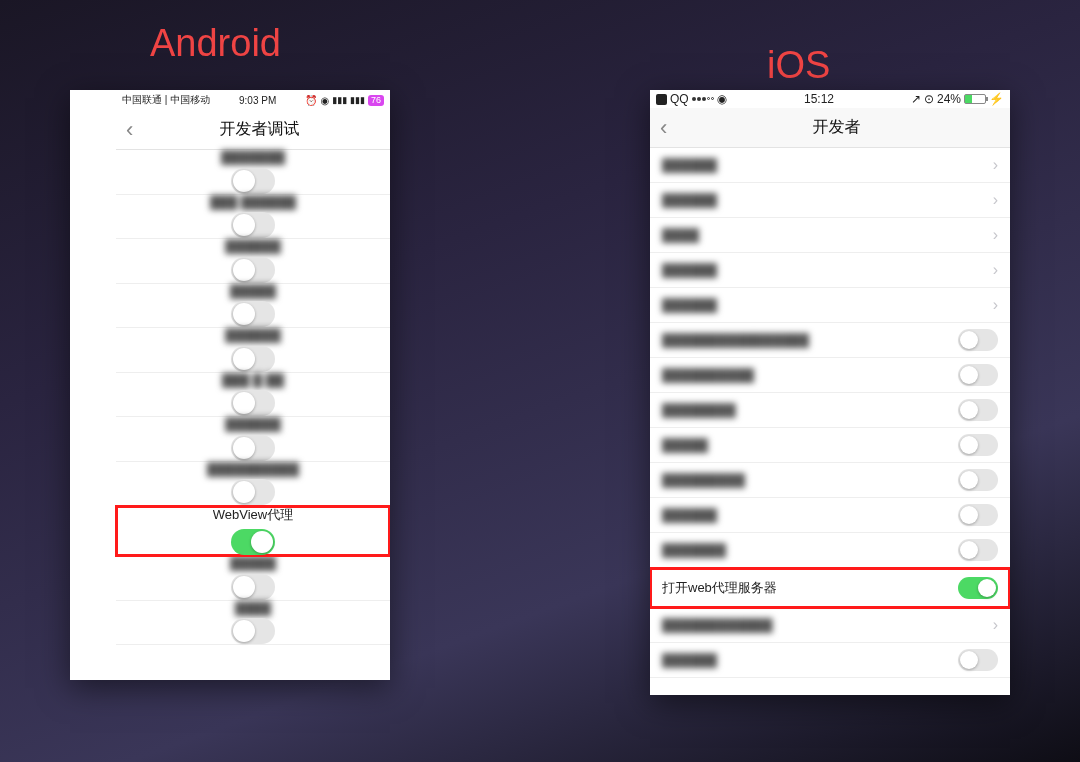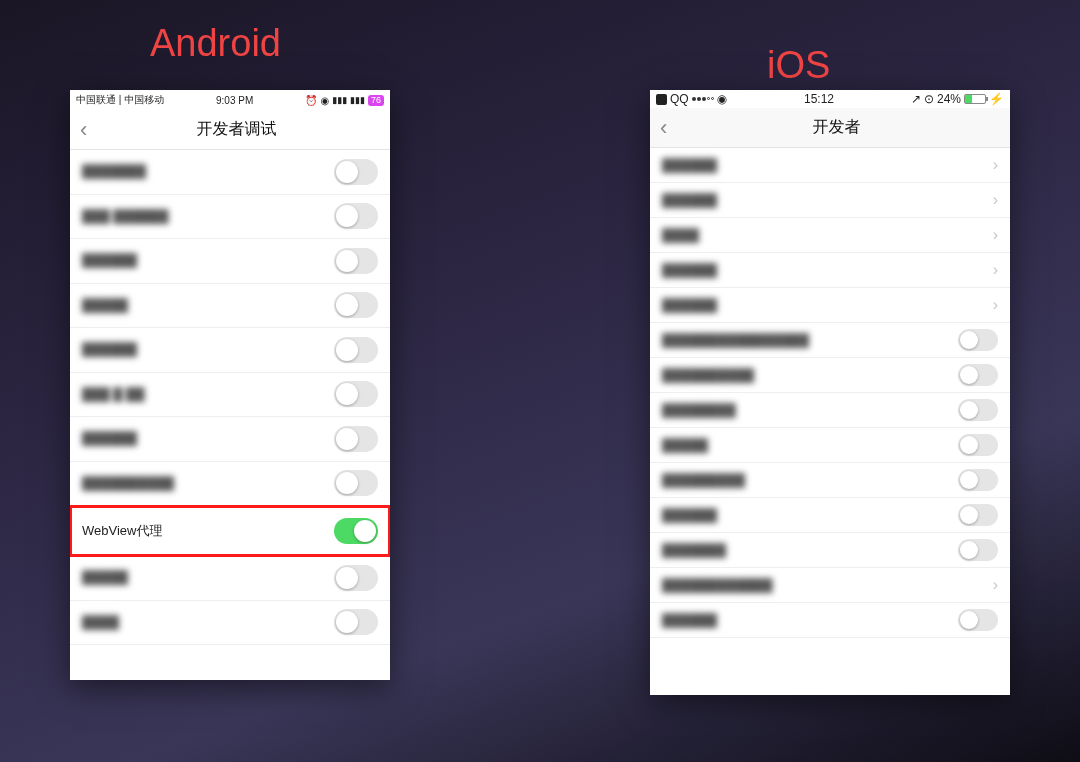--- a/index.html
+++ b/index.html
@@ -25,20 +25,21 @@
       position: absolute;
       background: #fff;
       box-shadow: 0 8px 30px rgba(0,0,0,0.5);
       overflow: hidden;
     }
     .phone-android {
       left: 70px;
       top: 90px;
       width: 320px;
       height: 590px;
+      padding-left: 46px;
     }
     .phone-ios {
       left: 650px;
       top: 90px;
       width: 360px;
       height: 605px;
     }
 
     
     .statusbar {
@@ -88,21 +89,21 @@
     
     .list { background:#fff; }
     .row {
       display: flex;
       align-items: center;
       justify-content: space-between;
       padding: 0 12px;
       border-bottom: 1px solid #eee;
       background: #fff;
     }
-    .phone-android .row { height: 44.5px; }
+    .phone-android .row { height: 44.5px; flex-direction: column; }
     .phone-ios .row { height: 35px; }
     .row .label { font-size: 13px; color: #222; white-space: nowrap; overflow:hidden;}
     .row .label.blur { filter: blur(3px); color:#555; }
     .row .chev { color: #c7c7cc; font-size: 16px; }
     .row.highlight { outline: 3px solid #ff1a1a; outline-offset: -2px; position: relative; z-index:2; }
     .phone-android .row.highlight { height: 50px; }
     .phone-ios .row.highlight { height: 40px; }
 
     
     .toggle {
@@ -302,20 +303,26 @@
         <div class="toggle">
           <div class="knob"></div>
         </div>
       </div>
       <div class="row">
         <span class="label blur">███████</span>
         <div class="toggle">
           <div class="knob"></div>
         </div>
       </div>
+      <div class="row highlight">
+        <span class="label">打开web代理服务器</span>
+        <div class="toggle on">
+          <div class="knob"></div>
+        </div>
+      </div>
       <div class="row">
         <span class="label blur">████████████</span>
         <span class="chev">›</span>
       </div>
       <div class="row">
         <span class="label blur">██████</span>
         <div class="toggle">
           <div class="knob"></div>
         </div>
       </div>

